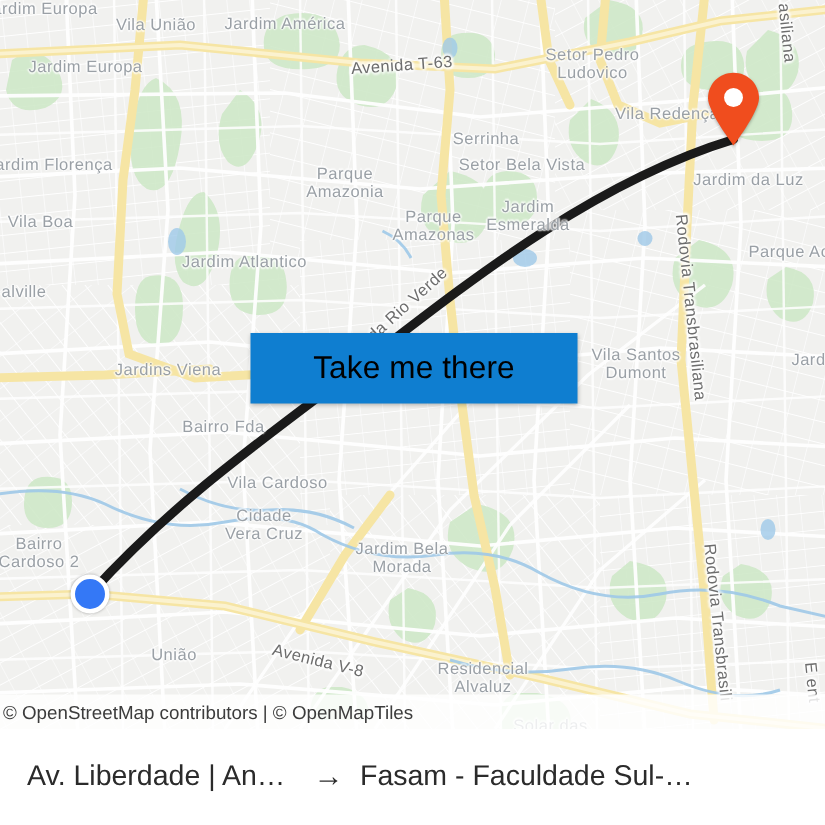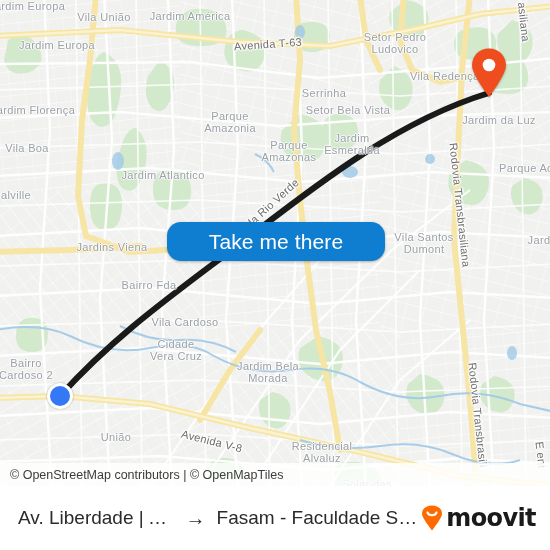--- a/index.html
+++ b/index.html
@@ -88,25 +88,25 @@
     height: 50px;
     filter: drop-shadow(0 1px 1px rgba(0,0,0,.3));
   }
 
   
   #cta-button {
     position: absolute;
     left: 167px;
     top: 222px;
     width: 218px;
-    height: 39px;
+    height: 47px;
     background: #0f7ed0;
     border: none;
-    border-radius: 14px;
-    color: #ffffff;
+    border-radius: 0;
+    color: #000000;
     font-family: "Liberation Sans", sans-serif;
     font-size: 21px;
     letter-spacing: .1px;
     cursor: pointer;
     box-shadow: 0 1px 3px rgba(0,0,0,.28);
     display: flex;
     align-items: center;
     justify-content: center;
     padding: 0;
   }
@@ -120,21 +120,21 @@
     height: 23px;
     background: rgba(255,255,255,.82);
     display: flex;
     align-items: center;
     pointer-events: none;
   }
   #attribution .attr-text {
     font-family: "Liberation Sans", sans-serif;
     font-size: 12.5px;
     color: #3c3c3c;
-    padding-left: 10px;
+    padding-left: 2px;
     white-space: nowrap;
   }
 
   
   #footer {
     position: absolute;
     left: 0;
     top: 486px;
     width: 550px;
     height: 64px;
@@ -395,21 +395,14 @@
       <span class="attr-text">© OpenStreetMap contributors | © OpenMapTiles</span>
     </div>
   </div>
 
   <div id="footer">
     <div id="route-summary">
       <span class="endpoint" id="route-origin">Av. Liberdade | Anel ...</span>
       <span id="route-arrow">→</span>
       <span class="endpoint" id="route-destination">Fasam - Faculdade Sul-Am...</span>
     </div>
-    <div id="brand-logo">
-      <svg width="22" height="26" viewBox="0 0 22 26">
-        <path d="M11 25.5 C11 25.5 21 13.5 21 8.6 C21 3.6 16.5 0.5 11 0.5 C5.5 0.5 1 3.6 1 8.6 C1 13.5 11 25.5 11 25.5 Z" fill="#ff6a00"></path>
-        <path d="M6.4 7.4 C7.6 11.2 14.4 11.2 15.6 7.4" stroke="#ffffff" stroke-width="2" fill="none" stroke-linecap="round"></path>
-      </svg>
-      <span id="brand-wordmark">moovit</span>
-    </div>
   </div>
 </div>
 
 </body></html>

